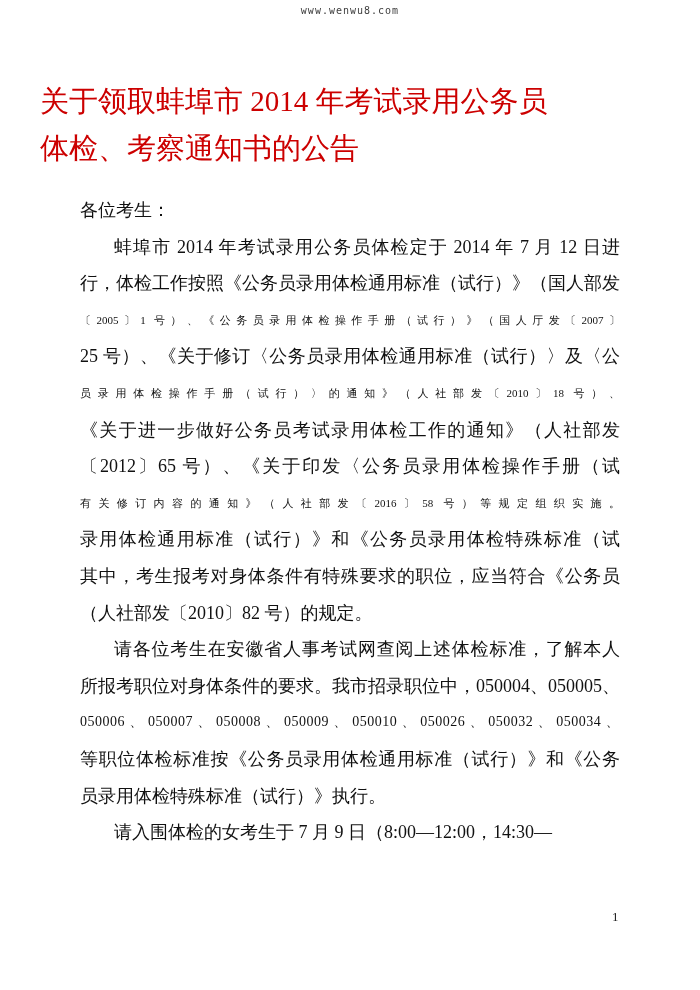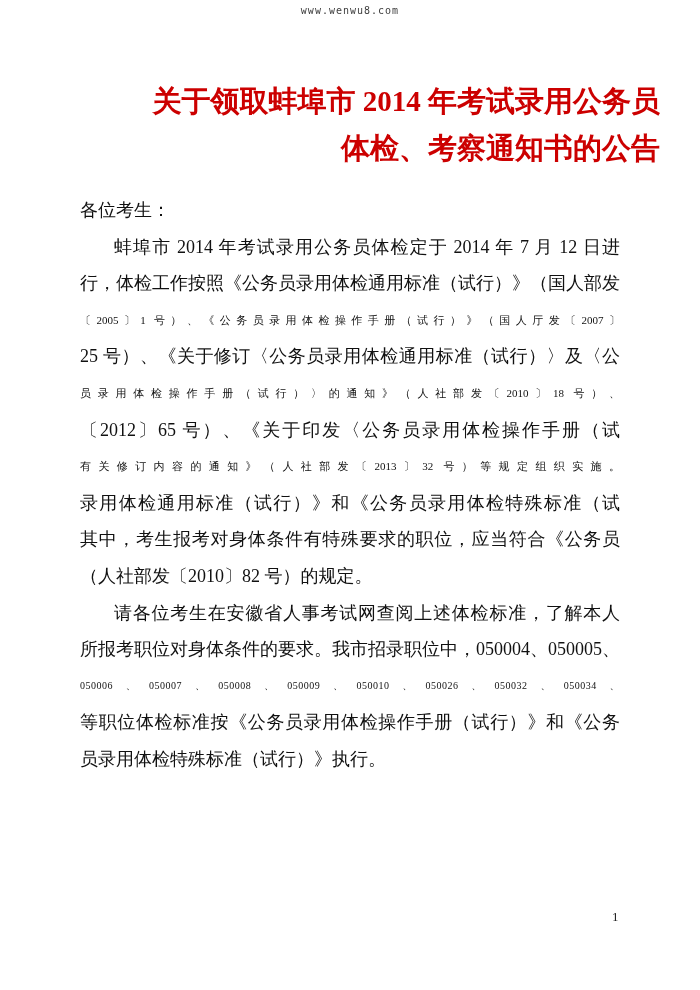--- a/index.html
+++ b/index.html
@@ -26,23 +26,23 @@
     font-size: 10px;
     letter-spacing: 1px;
     color: #3d3d3d;
   }
   .doc-title {
     position: absolute;
     top: 78px;
     left: 40px;
     right: 40px;
     margin: 0;
-    text-align: right;
+    text-align: left;
     font-size: 29px;
-    font-weight: bold;
+    font-weight: normal;
     line-height: 47px;
     color: #cc0000;
     font-family: "Liberation Serif", "DejaVu Serif", serif;
   }
   .doc-title .title-line {
     display: block;
   }
   .body-text {
     position: absolute;
     top: 192px;
@@ -62,21 +62,21 @@
     text-align: left;
     text-align-last: left;
   }
   .line.indent {
     padding-left: 34px;
   }
   .line.dense {
     font-size: 11px;
   }
   .line.digits {
-    font-size: 10px;
+    font-size: 14px;
     letter-spacing: 0.5px;
   }
   .page-number {
     position: absolute;
     top: 908px;
     left: 612px;
     font-size: 13px;
     line-height: 18px;
     color: #222222;
   }
@@ -93,27 +93,29 @@
     <span class="title-line">体检、考察通知书的公告</span>
   </h1>
 
   <div class="body-text">
     <div class="line end">各位考生：</div>
     <div class="line indent">蚌埠市 2014 年考试录用公务员体检定于 2014 年 7 月 12 日进</div>
     <div class="line">行，体检工作按照《公务员录用体检通用标准（试行）》（国人部发</div>
     <div class="line dense">〔2005〕1 号）、《公务员录用体检操作手册（试行）》（国人厅发〔2007〕</div>
     <div class="line">25 号）、《关于修订〈公务员录用体检通用标准（试行）〉及〈公务</div>
     <div class="line dense">员录用体检操作手册（试行）〉的通知》（人社部发〔2010〕18 号）、</div>
+    <div class="line">《关于进一步做好公务员考试录用体检工作的通知》（人社部发</div>
     <div class="line">〔2012〕65 号）、《关于印发〈公务员录用体检操作手册（试行）〉</div>
-    <div class="line dense">有关修订内容的通知》（人社部发〔2013〕32 号）等规定组织实施。</div>
+    <div class="line dense">有关修订内容的通知》（人社部发〔2016〕58 号）等规定组织实施。</div>
     <div class="line">录用体检通用标准（试行）》和《公务员录用体检特殊标准（试行）》</div>
     <div class="line">其中，考生报考对身体条件有特殊要求的职位，应当符合《公务员</div>
     <div class="line end">（人社部发〔2010〕82 号）的规定。</div>
     <div class="line indent">请各位考生在安徽省人事考试网查阅上述体检标准，了解本人</div>
     <div class="line">所报考职位对身体条件的要求。我市招录职位中，050004、050005、</div>
     <div class="line digits">050006、050007、050008、050009、050010、050026、050032、050034、</div>
-    <div class="line">等职位体检标准按《公务员录用体检操作手册（试行）》和《公务</div>
+    <div class="line">等职位体检标准按《公务员录用体检通用标准（试行）》和《公务</div>
     <div class="line end">员录用体检特殊标准（试行）》执行。</div>
+    <div class="line indent end">请入围体检的女考生于 7 月 9 日（8:00—12:00，14:30—</div>
   </div>
 
   <div class="page-number">1</div>
 
 </div>
 
 </body></html>

